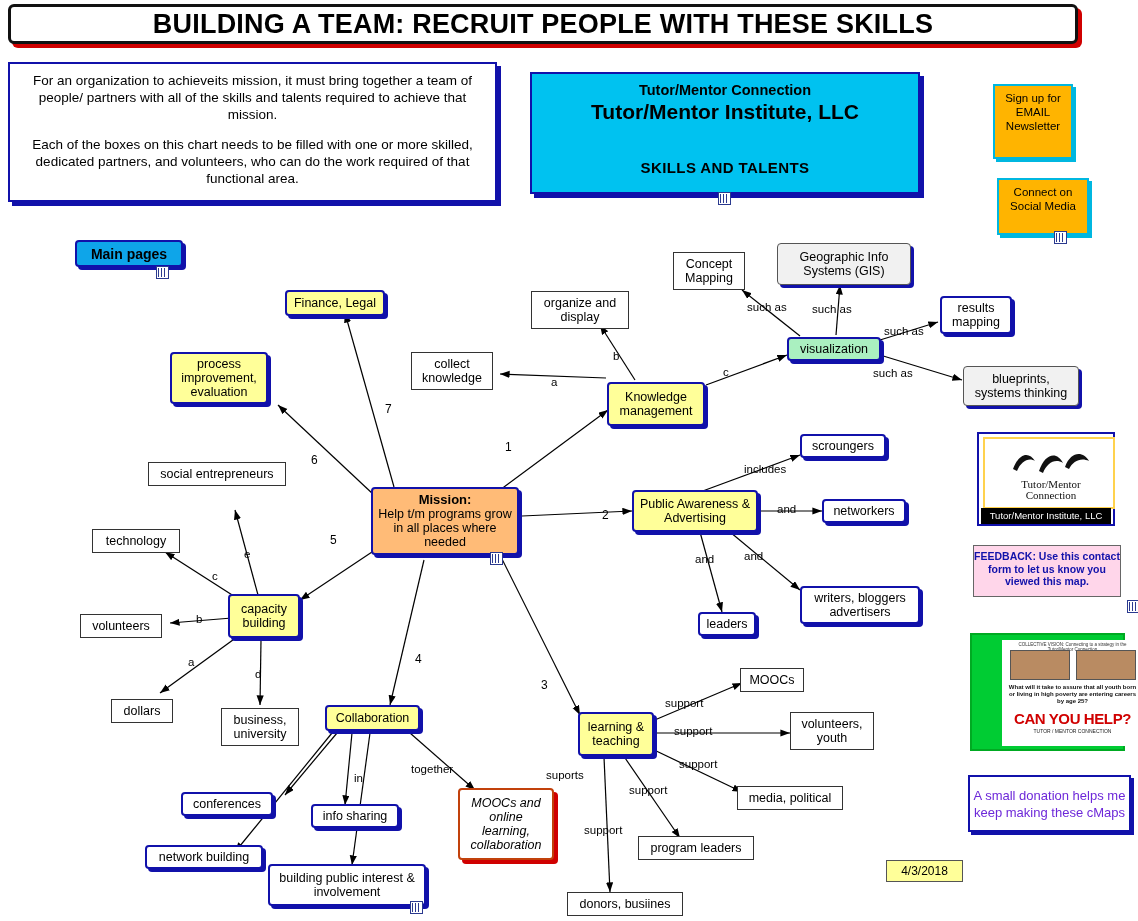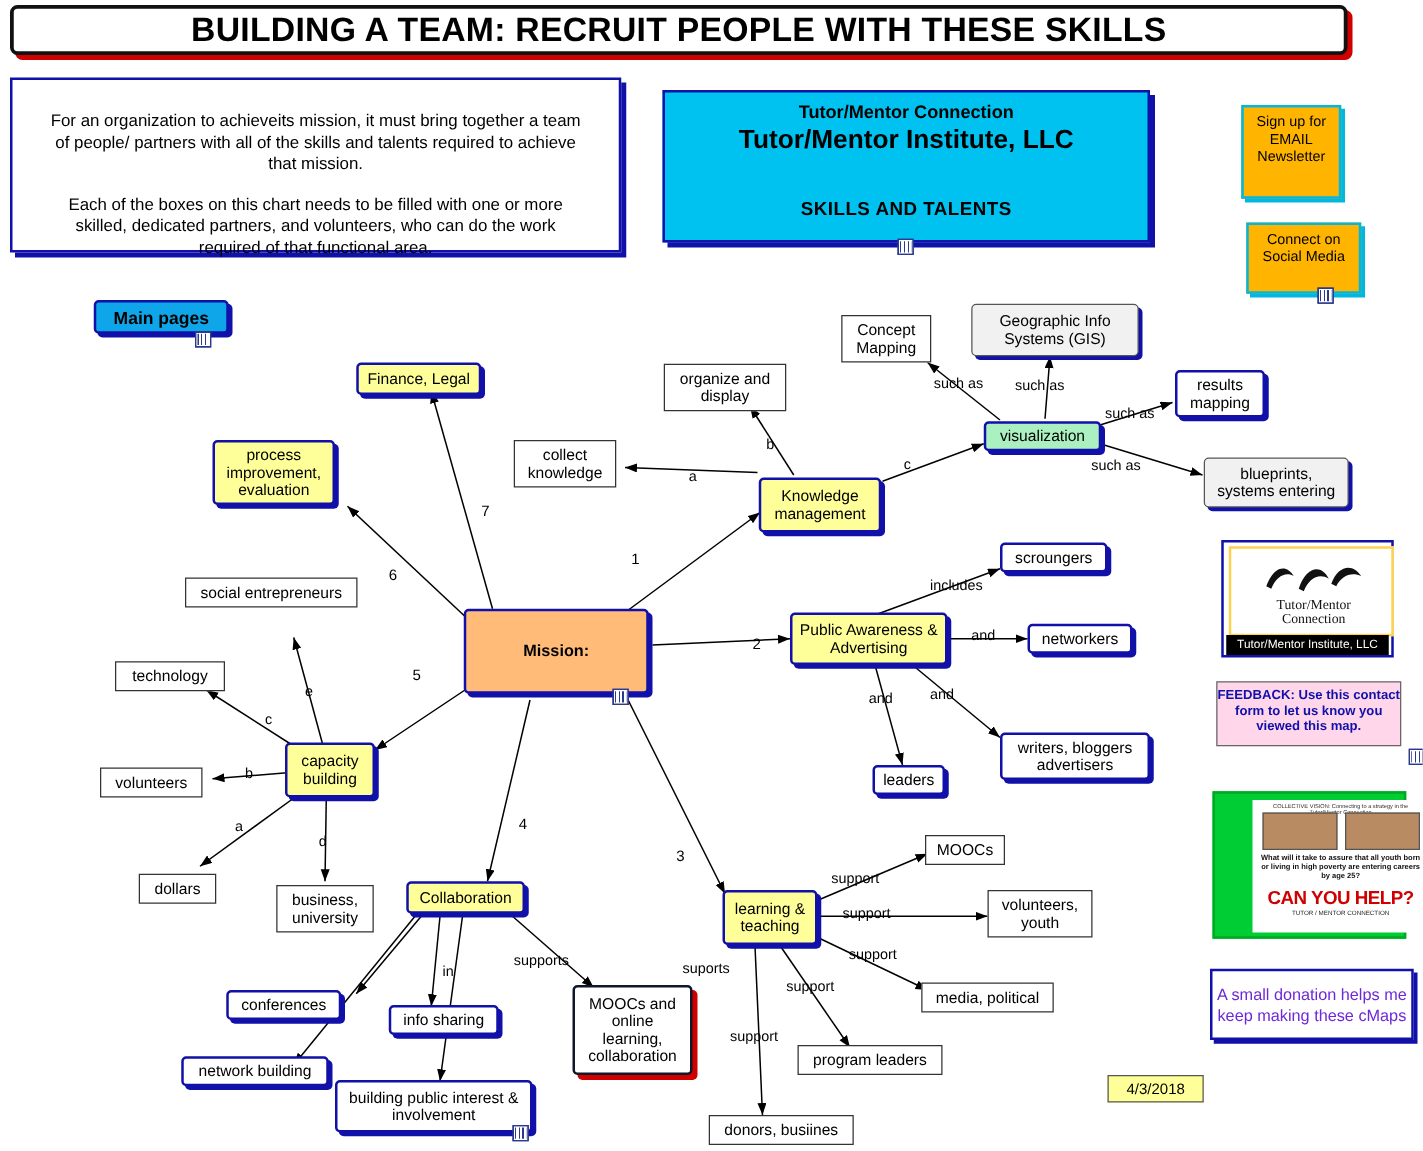--- a/index.html
+++ b/index.html
@@ -21,21 +21,21 @@
     font-size:27px;font-weight:bold;letter-spacing:.2px;color:#000;
     white-space:nowrap;
   }
   
   #intro-box{
     left:8px;top:62px;width:489px;height:140px;
     background:#ffffff;border:2px solid #1111aa;
     box-shadow:4px 4px 0 #1111aa;
     padding:8px 10px;text-align:center;font-size:13.5px;line-height:17px;color:#000;
   }
-  #intro-box p{margin:16px;}
+  #intro-box p{margin:0;}
   #intro-box p.second{margin-top:13px;}
   
   #header-box{
     left:530px;top:72px;width:390px;height:122px;
     background:#00c2f0;border:2px solid #1111aa;
     box-shadow:4px 4px 0 #1111aa;
     text-align:center;color:#000;padding-top:8px;
   }
   #header-box .l1{font-size:14.5px;font-weight:bold;}
   #header-box .l2{font-size:21px;font-weight:bold;margin-top:2px;}
@@ -86,21 +86,21 @@
     font-size:12.5px;line-height:14px;color:#000;padding:2px 4px;
   }
   .yellow{background:#ffff99;}
   .green{background:#aaf0c0;}
   .orange{background:#ffbb77;}
   .plainbox{
     background:#ffffff;border:1px solid #333333;
     box-shadow:none;border-radius:0;
   }
   .grey{background:#f1f1f1;border:1px solid #555;}
-  .redshadow{box-shadow:4px 4px 0 #d00000;border:2px solid #0f172a;}
+  .redshadow{box-shadow:4px 4px 0 #d00000;border:2px solid #c2410c;font-style:italic;}
   
   .elabel{
     font-size:11.5px;color:#000;background:transparent;white-space:nowrap;
   }
   .num{font-size:12px;color:#000;}
   
   #logo-box{
     left:977px;top:432px;width:138px;height:94px;
     background:#ffffff;border:2px solid #1111aa;
   }
@@ -270,20 +270,21 @@
 <div class="abs" id="connect-box">Connect on Social Media</div>
 <span class="abs linkicon" id="connect-icon"></span>
 
 
 <div class="abs" id="main-pages">Main pages</div>
 <span class="abs linkicon" id="main-pages-icon"></span>
 
 
 <div class="abs node orange" style="left:371px;top:487px;width:148px;height:68px;flex-direction:column;">
   <div style="font-weight:bold;font-size:13px;">Mission:</div>
+  <div style="font-size:12.5px;line-height:14px;">Help t/m programs grow in all places where needed</div>
 </div>
 <span class="abs linkicon" id="mission-icon" style="left:438px;top:551px;"></span>
 
 
 <div class="abs node yellow" style="left:285px;top:290px;width:100px;height:26px;">Finance, Legal</div>
 <div class="abs node yellow" style="left:170px;top:352px;width:98px;height:52px;">process improvement, evaluation</div>
 
 <div class="abs node plainbox" style="left:148px;top:462px;width:138px;height:24px;">social entrepreneurs</div>
 <div class="abs node plainbox" style="left:92px;top:529px;width:88px;height:24px;">technology</div>
 <div class="abs node plainbox" style="left:80px;top:614px;width:82px;height:24px;">volunteers</div>
@@ -301,21 +302,21 @@
 <div class="abs node redshadow" style="left:458px;top:788px;width:96px;height:72px;background:#ffffff;border-radius:4px;display:flex;align-items:center;justify-content:center;text-align:center;font-size:12.5px;line-height:14px;">MOOCs and online learning, collaboration</div>
 
 
 <div class="abs node yellow" style="left:607px;top:382px;width:98px;height:44px;">Knowledge management</div>
 <div class="abs node plainbox" style="left:411px;top:352px;width:82px;height:38px;">collect knowledge</div>
 <div class="abs node plainbox" style="left:531px;top:291px;width:98px;height:38px;">organize and display</div>
 <div class="abs node green" style="left:787px;top:337px;width:94px;height:24px;">visualization</div>
 <div class="abs node plainbox" style="left:673px;top:252px;width:72px;height:38px;">Concept Mapping</div>
 <div class="abs node grey" style="left:777px;top:243px;width:134px;height:42px;">Geographic Info Systems (GIS)</div>
 <div class="abs node" style="left:940px;top:296px;width:72px;height:38px;box-shadow:3px 3px 0 #1111aa;">results mapping</div>
-<div class="abs node grey" style="left:963px;top:366px;width:116px;height:40px;">blueprints, systems entering</div>
+<div class="abs node grey" style="left:963px;top:366px;width:116px;height:40px;">blueprints, systems thinking</div>
 
 
 <div class="abs node yellow" style="left:632px;top:490px;width:126px;height:42px;">Public Awareness &amp; Advertising</div>
 <div class="abs node" style="left:800px;top:434px;width:86px;height:24px;">scroungers</div>
 <div class="abs node" style="left:822px;top:499px;width:84px;height:24px;">networkers</div>
 <div class="abs node" style="left:698px;top:612px;width:58px;height:24px;">leaders</div>
 <div class="abs node" style="left:800px;top:586px;width:120px;height:38px;">writers, bloggers advertisers</div>
 
 
 <div class="abs node yellow" style="left:578px;top:712px;width:76px;height:44px;">learning &amp; teaching</div>
@@ -353,21 +354,21 @@
 <div class="abs elabel" style="left:777px;top:503px;">and</div>
 <div class="abs elabel" style="left:695px;top:553px;">and</div>
 <div class="abs elabel" style="left:744px;top:550px;">and</div>
 
 <div class="abs elabel" style="left:665px;top:697px;">support</div>
 <div class="abs elabel" style="left:674px;top:725px;">support</div>
 <div class="abs elabel" style="left:679px;top:758px;">support</div>
 <div class="abs elabel" style="left:629px;top:784px;">support</div>
 <div class="abs elabel" style="left:584px;top:824px;">support</div>
 <div class="abs elabel" style="left:546px;top:769px;">suports</div>
-<div class="abs elabel" style="left:411px;top:763px;">supports</div>
+<div class="abs elabel" style="left:411px;top:763px;">together</div>
 <div class="abs elabel" style="left:354px;top:772px;">in</div>
 
 
 <div class="abs" id="logo-box">
   <div id="logo-inner">
     <svg id="logo-birds" viewBox="0 0 90 34">
       <path d="M8,24 C14,8 24,6 30,16 C24,12 16,16 12,26 Z" fill="#111"></path>
       <path d="M34,26 C40,8 52,6 58,18 C50,13 42,18 38,28 Z" fill="#111"></path>
       <path d="M60,22 C66,6 78,6 84,16 C76,12 68,16 64,24 Z" fill="#111"></path>
     </svg>

